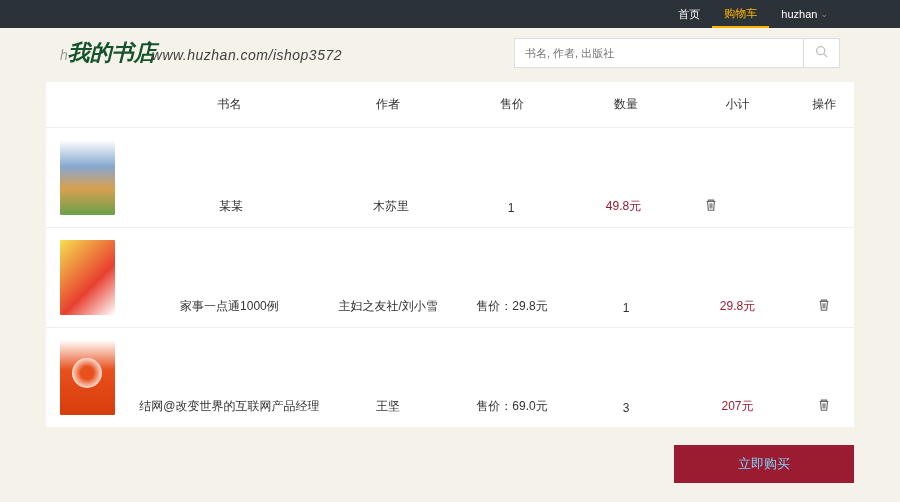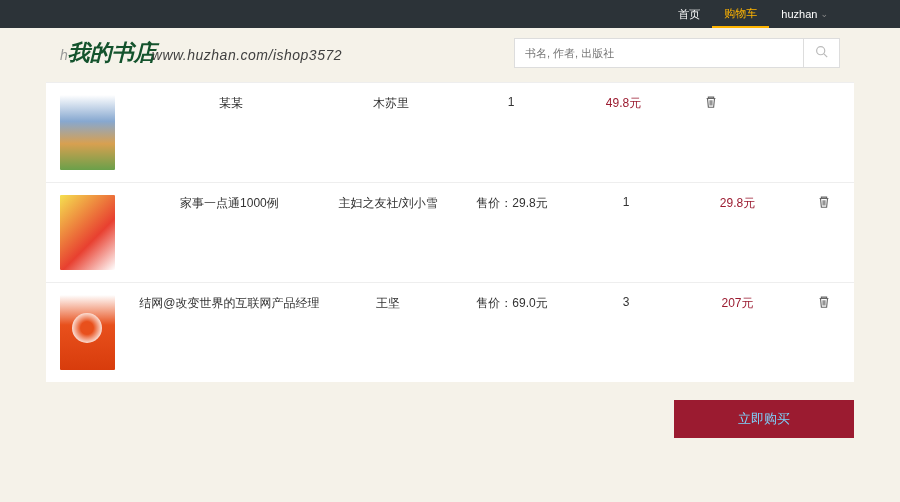--- a/index.html
+++ b/index.html
@@ -18,21 +18,21 @@
     .content { background: #fff; margin: 0 46px; padding: 0; }
     .table { width: 100%; }
     .thead { display: flex; padding: 14px 0; font-size: 12px; color: #333; }
     .col-img { width: 90px; }
     .col-name { width: 190px; text-align: center; }
     .col-author { width: 130px; text-align: center; }
     .col-price { width: 120px; text-align: center; }
     .col-qty { width: 110px; text-align: center; }
     .col-sub { width: 115px; text-align: center; }
     .col-act { width: 60px; text-align: center; }
-    .row { display: flex; align-items: flex-start; padding: 12px 0; border-top: 1px solid #eee; font-size: 12px; color: #333; }
+    .row { display: flex; align-items: flex-end; padding: 12px 0; border-top: 1px solid #eee; font-size: 12px; color: #333; }
     .thumb { width: 55px; height: 75px; margin-left: 14px; background: #ddd; border-radius: 1px; position: relative; overflow: hidden; }
     .thumb1 { background: linear-gradient(180deg, #fff 0%, #87a8d0 35%, #d8a050 65%, #6aa04a 100%); }
     .thumb2 { background: linear-gradient(135deg, #f5e050 0%, #e84030 60%, #fff 100%); }
     .thumb3 { background: linear-gradient(180deg, #fff 0%, #e8501c 40%, #d83c0c 100%); }
     .thumb3::after { content:""; position:absolute; top:18px; left:12px; width:30px; height:30px; border-radius:50%; background: radial-gradient(circle, #e8501c 30%, #fff 80%); }
     .subtotal { color: #9b1b30; }
     .trash { width: 14px; height: 14px; display: inline-block; cursor: pointer; }
     .trash svg { width: 14px; height: 14px; stroke: #666; fill: none; stroke-width: 1.3; }
     .footer-bar { display: flex; margin: 18px 46px 0; }
     .buy-btn { margin-left: auto; width: 180px; height: 38px; background: #9b1b30; color: #7dd3fc; border: none; font-size: 13px; cursor: pointer; }
@@ -63,20 +63,29 @@
             <circle cx="7" cy="7" r="5" fill="none" stroke="#bbb" stroke-width="1.5"></circle>
             <line x1="11" y1="11" x2="15" y2="15" stroke="#bbb" stroke-width="1.5"></line>
           </svg>
       </span>
     </button>
   </div>
 </div>
 
 <div class="content">
   <div class="table">
+    <div class="thead">
+      <div class="col-img"></div>
+      <div class="col-name">书名</div>
+      <div class="col-author">作者</div>
+      <div class="col-price">售价</div>
+      <div class="col-qty">数量</div>
+      <div class="col-sub">小计</div>
+      <div class="col-act">操作</div>
+    </div>
 
     <div class="row">
       <div class="col-img">
           <div class="thumb thumb1"></div>
         </div>
       <div class="col-name">某某</div>
       <div class="col-author">木苏里</div>
       <div class="col-qty">1</div>
       <div class="col-sub subtotal"><span>49.8</span><span>元</span></div>
       <div class="col-act">

